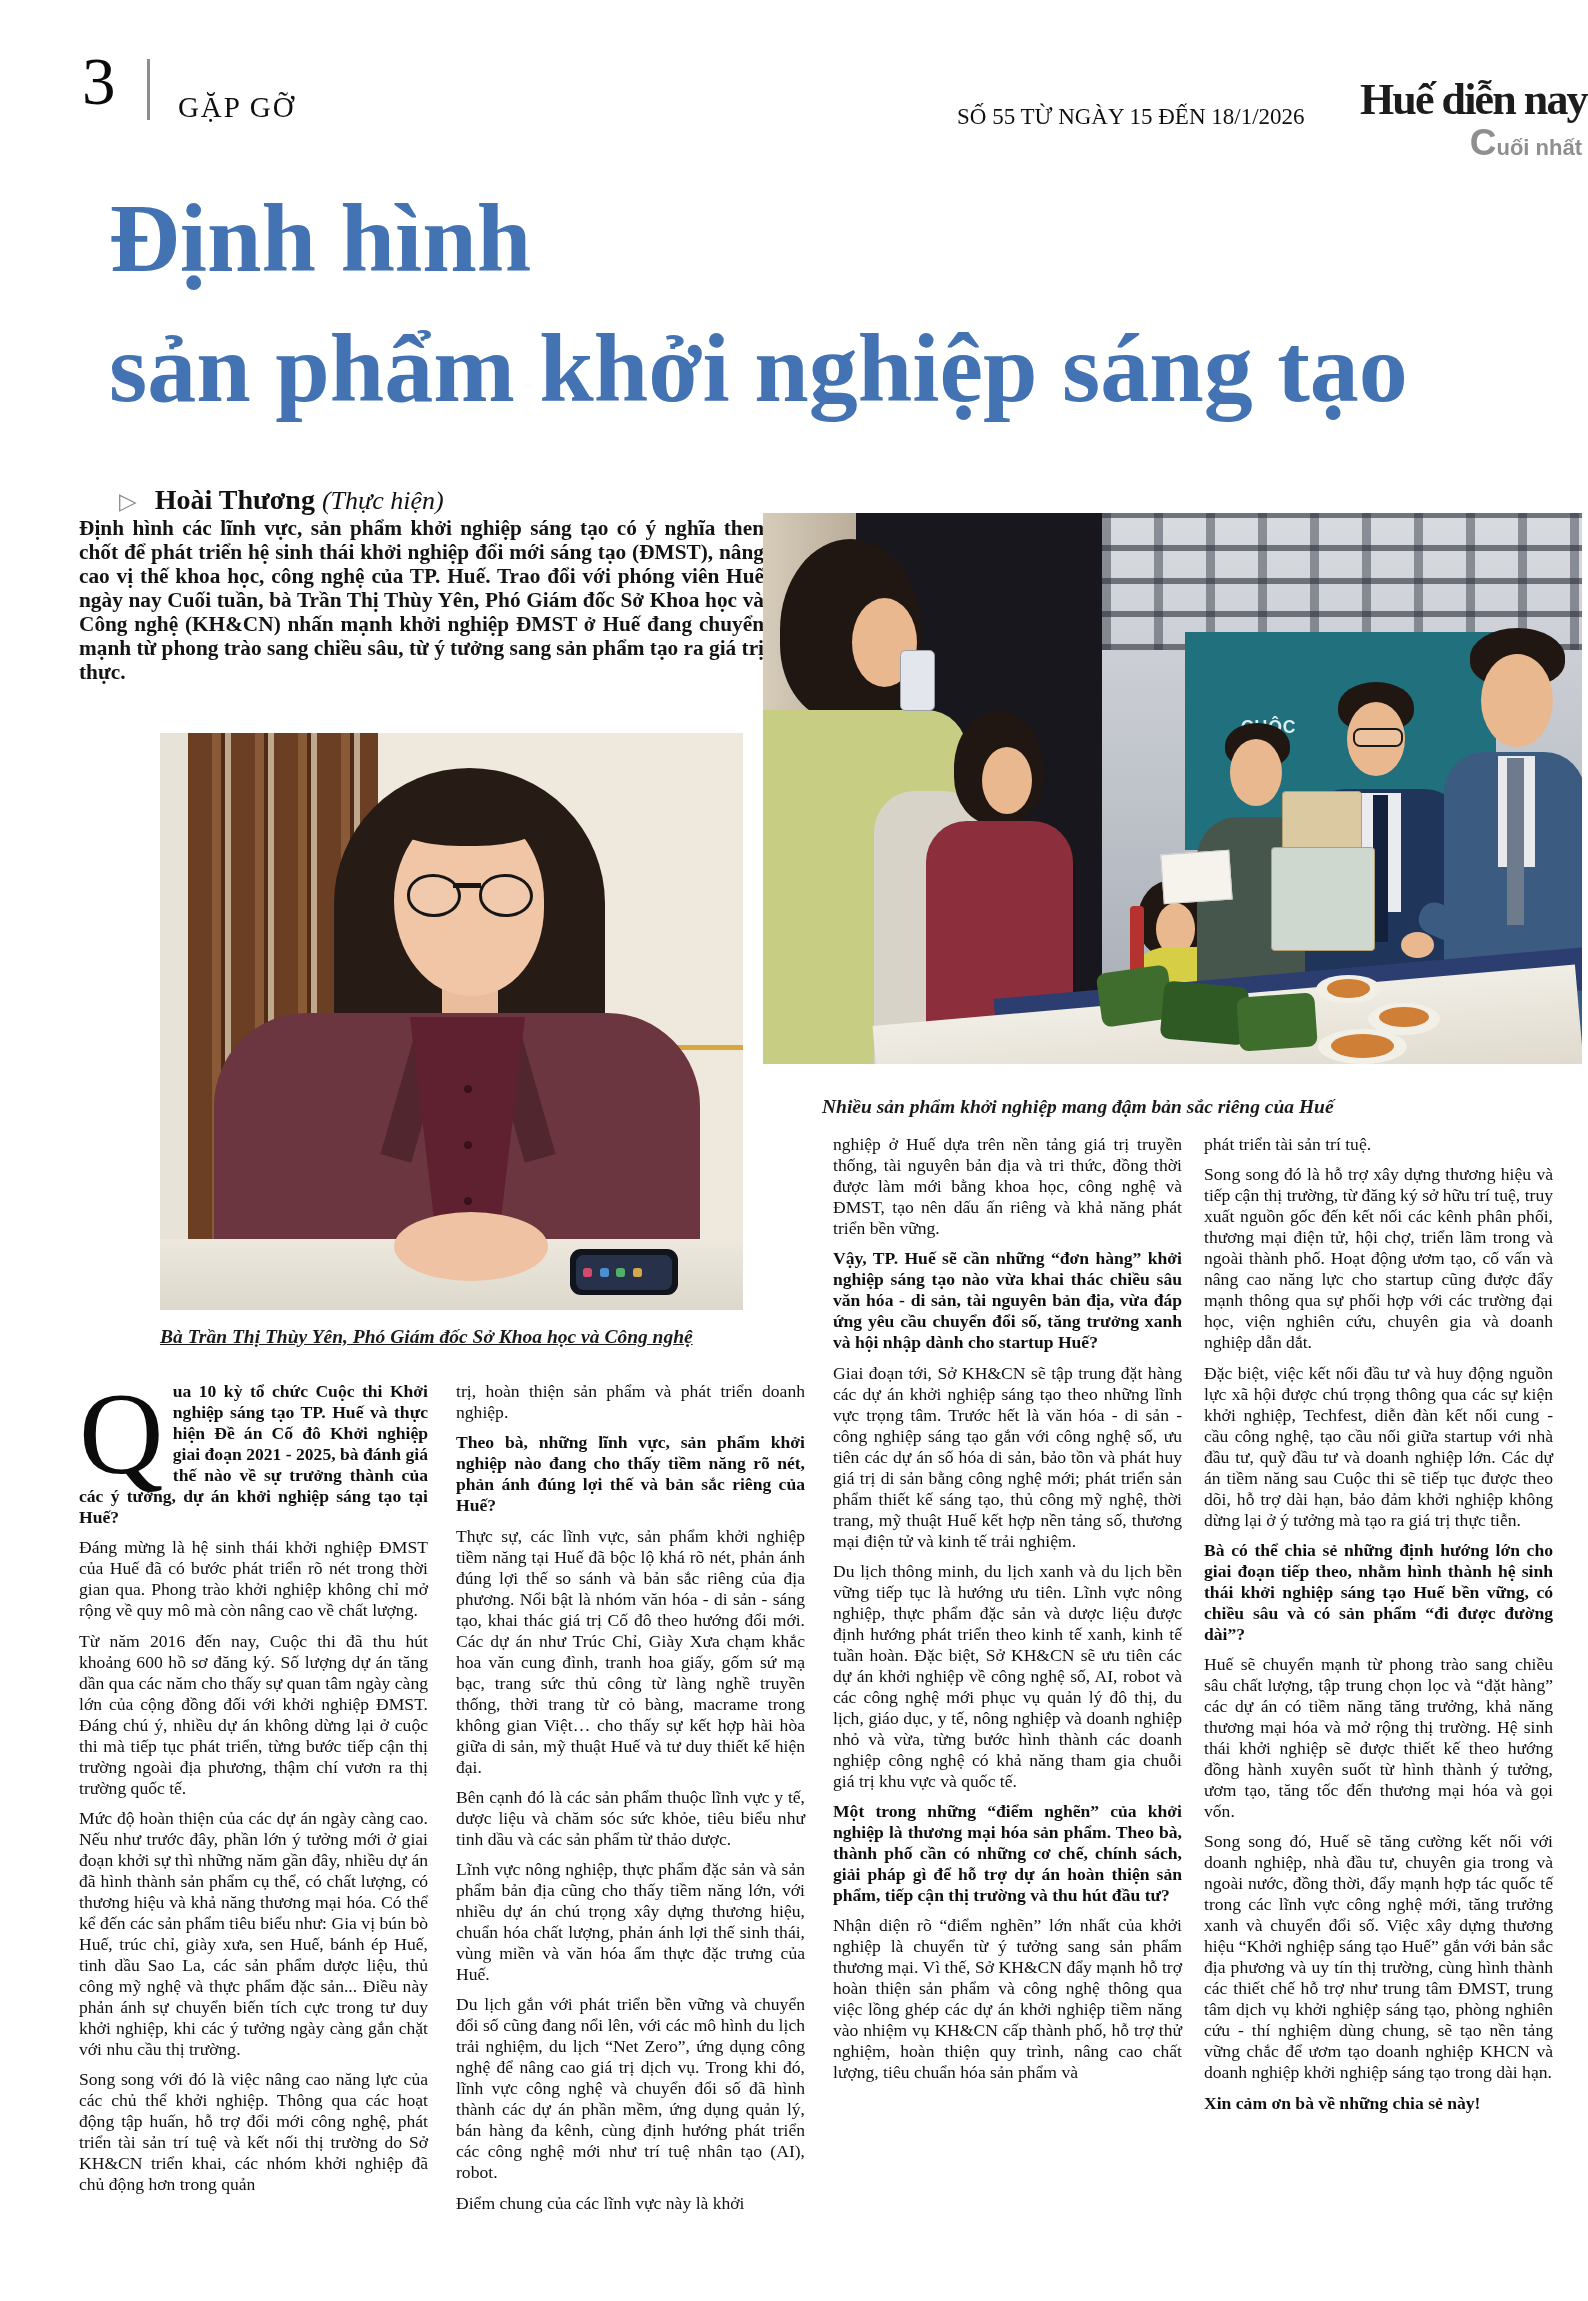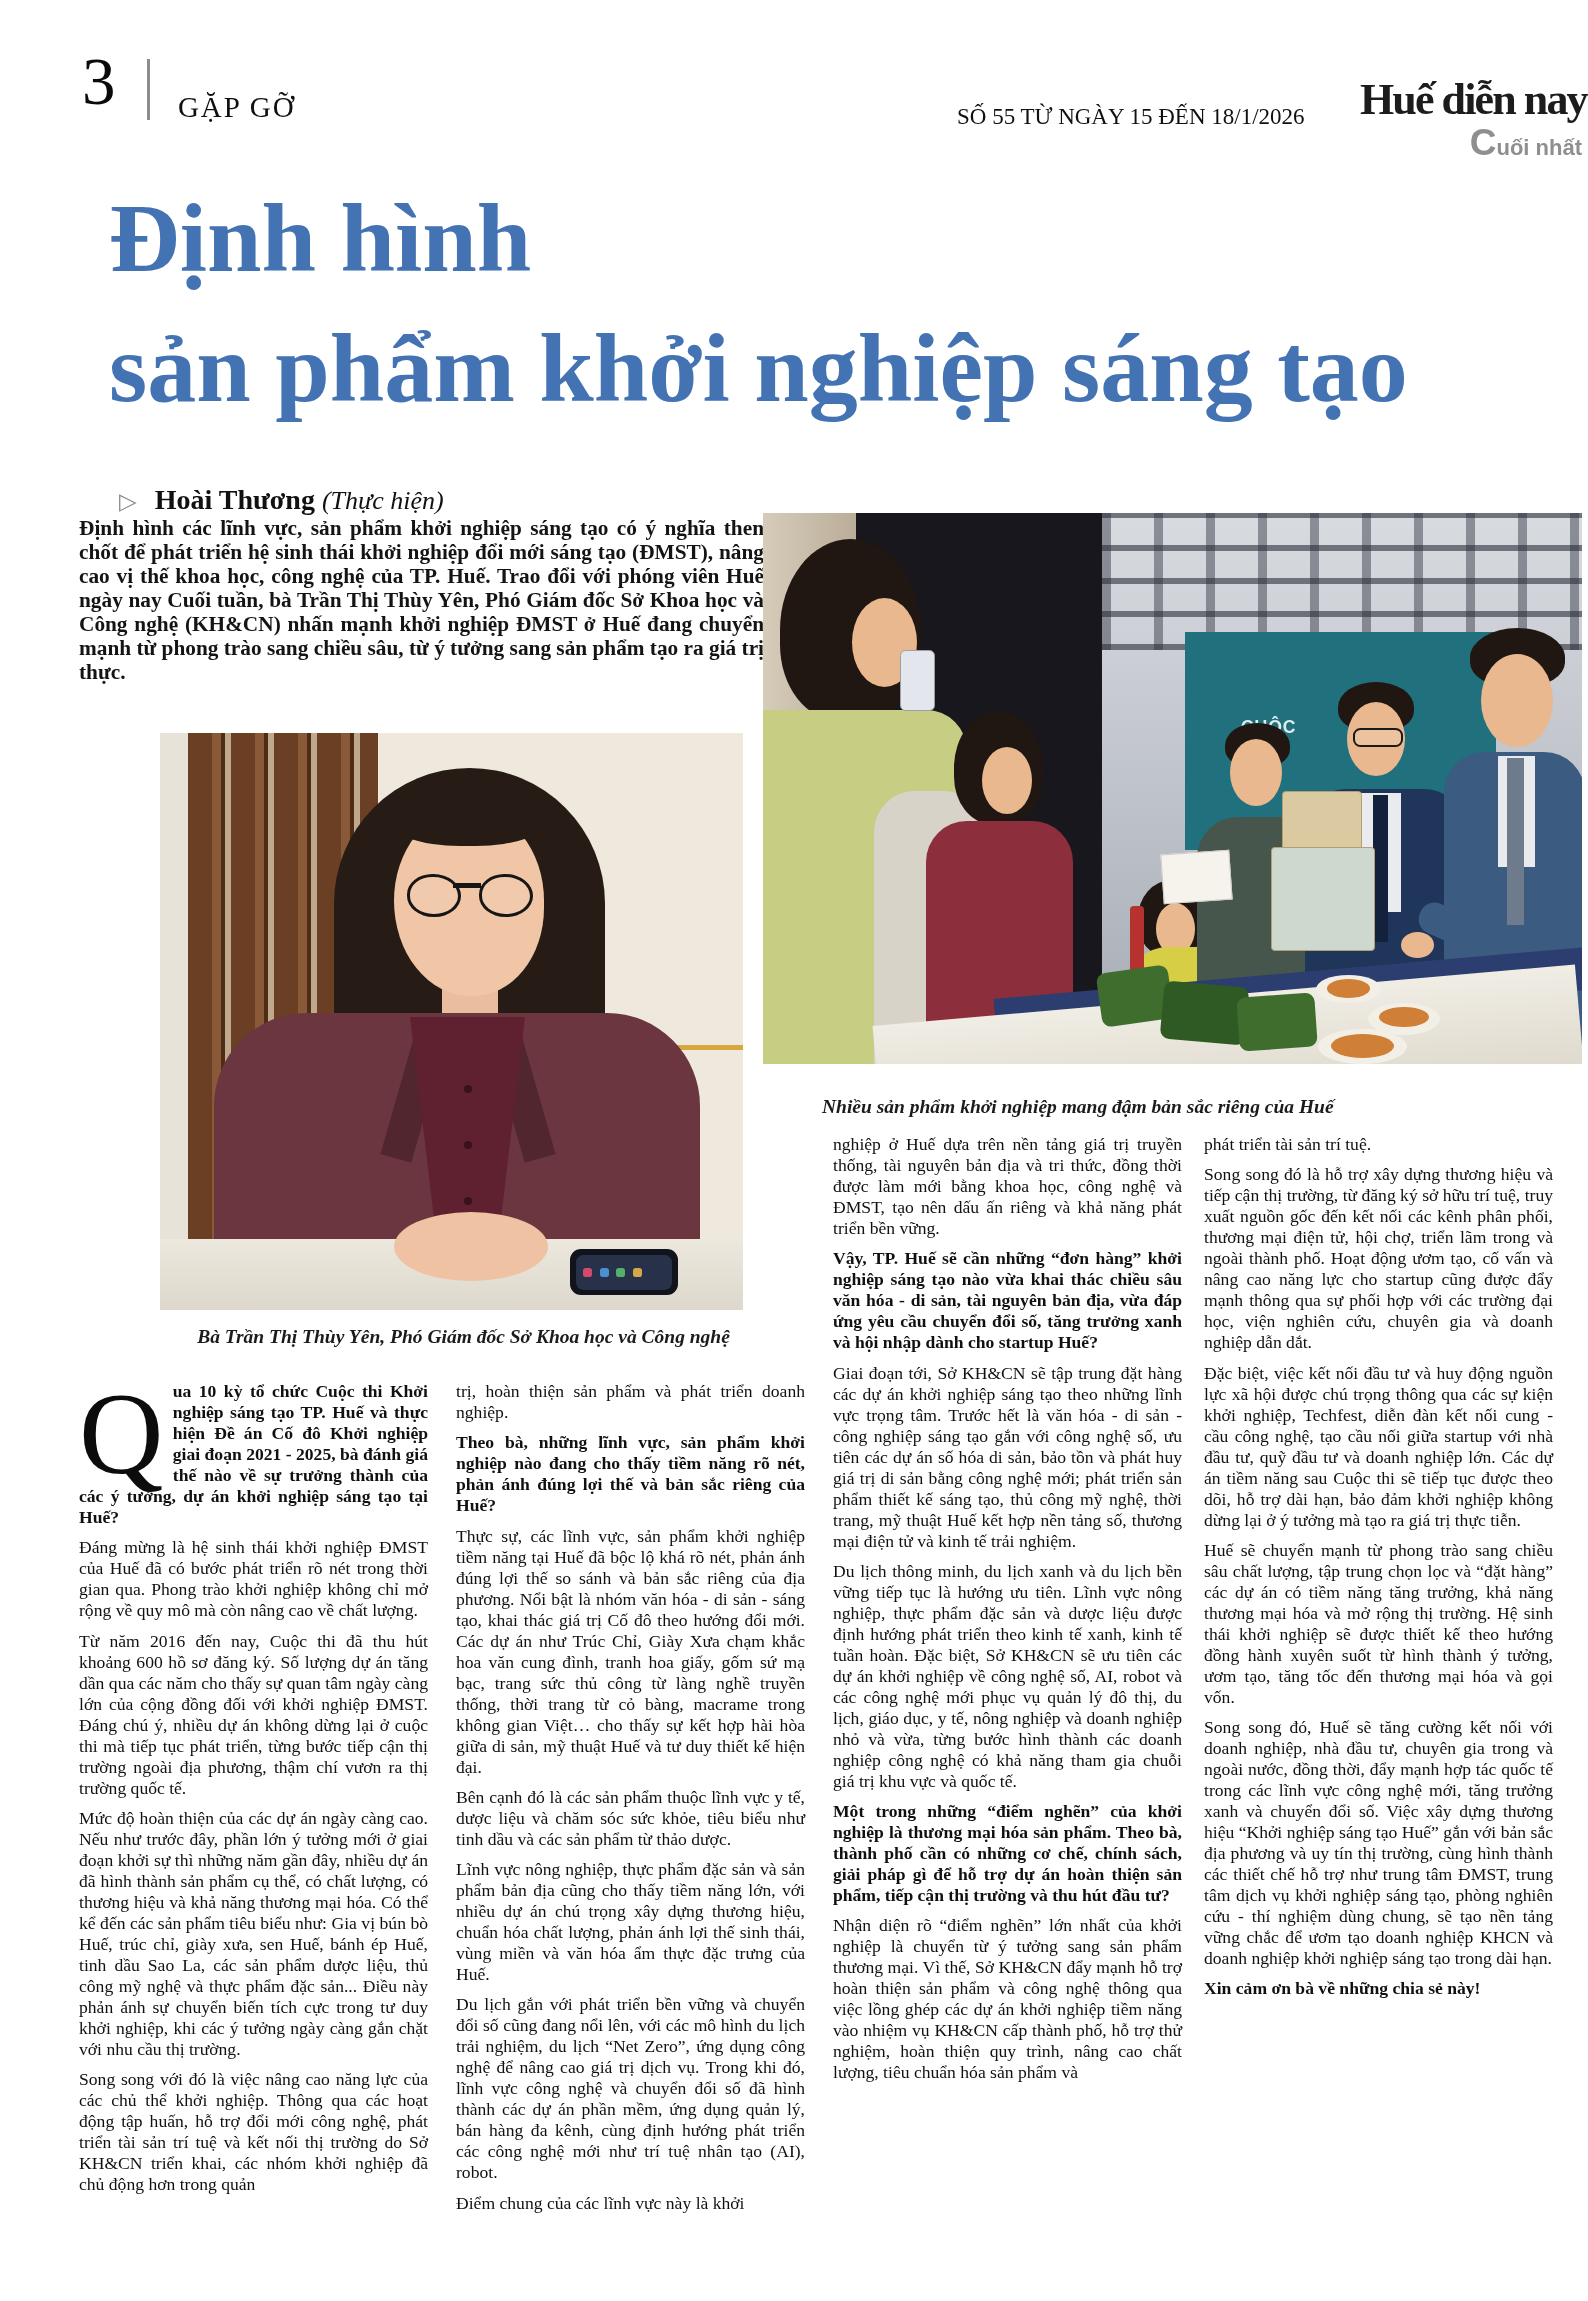--- a/index.html
+++ b/index.html
@@ -70,21 +70,21 @@
   .pt-button{width:8.3px;height:8.3px;background:#38111a;border-radius:50%;}
   .pt-table{left:0;top:506px;width:583px;height:71px;background:linear-gradient(#ece8de,#ddd8cb);}
   .pt-hands{left:234px;top:479px;width:154px;height:69px;background:#eec2a2;border-radius:50%;}
   .pt-phone{left:410px;top:516px;width:108px;height:46px;background:#11141d;border-radius:11px;}
   .pt-screen{left:5.6px;top:5.6px;width:96px;height:35px;background:#273149;border-radius:7.4px;}
   .appdot{width:9.3px;height:9.3px;border-radius:2.8px;}
 
   
   .cap{position:absolute;font-style:italic;font-weight:700;font-size:19.5px;color:#1b1b1b;}
   #cap-event{left:822px;top:1096px;width:742px;}
-  #cap-portrait{left:172px;top:1326px;width:583px;text-align:center;}
+  #cap-portrait{left:160px;top:1326px;width:583px;text-align:left;text-decoration:underline;}
 
   
   .col{position:absolute;width:349px;font-size:17.6px;line-height:21px;text-align:justify;color:#101010;margin-top:12px;}
   #col1{left:79px;top:1369px;}
   #col2{left:456px;top:1369px;}
   #col3{left:833px;top:1122px;}
   #col4{left:1204px;top:1122px;}
   .col p{margin:0 0 9.3px 0;}
   p.q{font-weight:700;}
   .dropcap{float:left;font-size:117px;line-height:.78;padding:7.4px 9.3px 0 0;font-weight:400;color:#0c0c0c;}
@@ -230,19 +230,20 @@
     <p>Giai đoạn tới, Sở KH&amp;CN sẽ tập trung đặt hàng các dự án khởi nghiệp sáng tạo theo những lĩnh vực trọng tâm. Trước hết là văn hóa - di sản - công nghiệp sáng tạo gắn với công nghệ số, ưu tiên các dự án số hóa di sản, bảo tồn và phát huy giá trị di sản bằng công nghệ mới; phát triển sản phẩm thiết kế sáng tạo, thủ công mỹ nghệ, thời trang, mỹ thuật Huế kết hợp nền tảng số, thương mại điện tử và kinh tế trải nghiệm.</p>
     <p>Du lịch thông minh, du lịch xanh và du lịch bền vững tiếp tục là hướng ưu tiên. Lĩnh vực nông nghiệp, thực phẩm đặc sản và dược liệu được định hướng phát triển theo kinh tế xanh, kinh tế tuần hoàn. Đặc biệt, Sở KH&amp;CN sẽ ưu tiên các dự án khởi nghiệp về công nghệ số, AI, robot và các công nghệ mới phục vụ quản lý đô thị, du lịch, giáo dục, y tế, nông nghiệp và doanh nghiệp nhỏ và vừa, từng bước hình thành các doanh nghiệp công nghệ có khả năng tham gia chuỗi giá trị khu vực và quốc tế.</p>
     <p class="q">Một trong những “điểm nghẽn” của khởi nghiệp là thương mại hóa sản phẩm. Theo bà, thành phố cần có những cơ chế, chính sách, giải pháp gì để hỗ trợ dự án hoàn thiện sản phẩm, tiếp cận thị trường và thu hút đầu tư?</p>
     <p>Nhận diện rõ “điểm nghẽn” lớn nhất của khởi nghiệp là chuyển từ ý tưởng sang sản phẩm thương mại. Vì thế, Sở KH&amp;CN đẩy mạnh hỗ trợ hoàn thiện sản phẩm và công nghệ thông qua việc lồng ghép các dự án khởi nghiệp tiềm năng vào nhiệm vụ KH&amp;CN cấp thành phố, hỗ trợ thử nghiệm, hoàn thiện quy trình, nâng cao chất lượng, tiêu chuẩn hóa sản phẩm và</p>
   </div>
 
   <div class="col" id="col4">
     <p>phát triển tài sản trí tuệ.</p>
     <p>Song song đó là hỗ trợ xây dựng thương hiệu và tiếp cận thị trường, từ đăng ký sở hữu trí tuệ, truy xuất nguồn gốc đến kết nối các kênh phân phối, thương mại điện tử, hội chợ, triển lãm trong và ngoài thành phố. Hoạt động ươm tạo, cố vấn và nâng cao năng lực cho startup cũng được đẩy mạnh thông qua sự phối hợp với các trường đại học, viện nghiên cứu, chuyên gia và doanh nghiệp dẫn dắt.</p>
     <p>Đặc biệt, việc kết nối đầu tư và huy động nguồn lực xã hội được chú trọng thông qua các sự kiện khởi nghiệp, Techfest, diễn đàn kết nối cung - cầu công nghệ, tạo cầu nối giữa startup với nhà đầu tư, quỹ đầu tư và doanh nghiệp lớn. Các dự án tiềm năng sau Cuộc thi sẽ tiếp tục được theo dõi, hỗ trợ dài hạn, bảo đảm khởi nghiệp không dừng lại ở ý tưởng mà tạo ra giá trị thực tiễn.</p>
+    <p class="q">Bà có thể chia sẻ những định hướng lớn cho giai đoạn tiếp theo, nhằm hình thành hệ sinh thái khởi nghiệp sáng tạo Huế bền vững, có chiều sâu và có sản phẩm “đi được đường dài”?</p>
     <p>Huế sẽ chuyển mạnh từ phong trào sang chiều sâu chất lượng, tập trung chọn lọc và “đặt hàng” các dự án có tiềm năng tăng trưởng, khả năng thương mại hóa và mở rộng thị trường. Hệ sinh thái khởi nghiệp sẽ được thiết kế theo hướng đồng hành xuyên suốt từ hình thành ý tưởng, ươm tạo, tăng tốc đến thương mại hóa và gọi vốn.</p>
     <p>Song song đó, Huế sẽ tăng cường kết nối với doanh nghiệp, nhà đầu tư, chuyên gia trong và ngoài nước, đồng thời, đẩy mạnh hợp tác quốc tế trong các lĩnh vực công nghệ mới, tăng trưởng xanh và chuyển đổi số. Việc xây dựng thương hiệu “Khởi nghiệp sáng tạo Huế” gắn với bản sắc địa phương và uy tín thị trường, cùng hình thành các thiết chế hỗ trợ như trung tâm ĐMST, trung tâm dịch vụ khởi nghiệp sáng tạo, phòng nghiên cứu - thí nghiệm dùng chung, sẽ tạo nền tảng vững chắc để ươm tạo doanh nghiệp KHCN và doanh nghiệp khởi nghiệp sáng tạo trong dài hạn.</p>
     <p class="q">Xin cảm ơn bà về những chia sẻ này!</p>
   </div>
 
 </div>
 
 
 </body></html>

